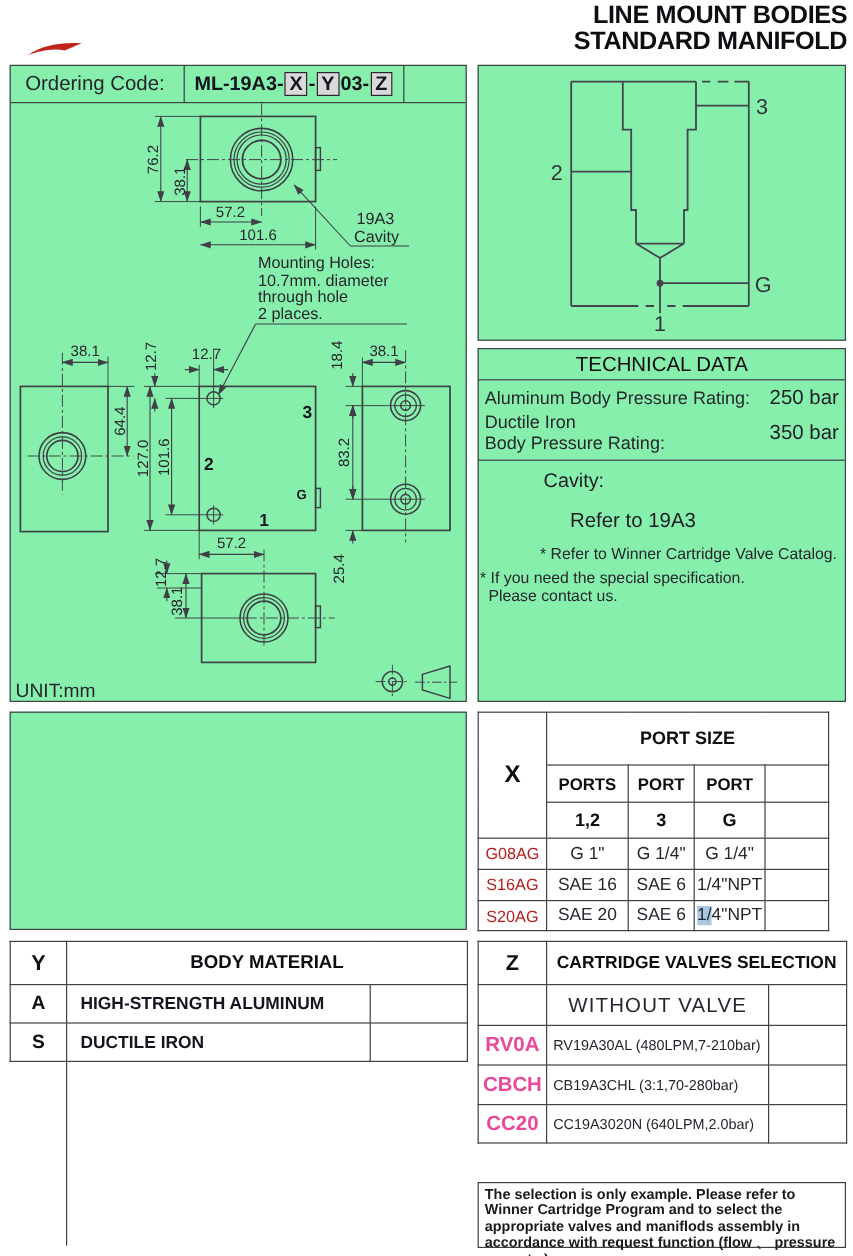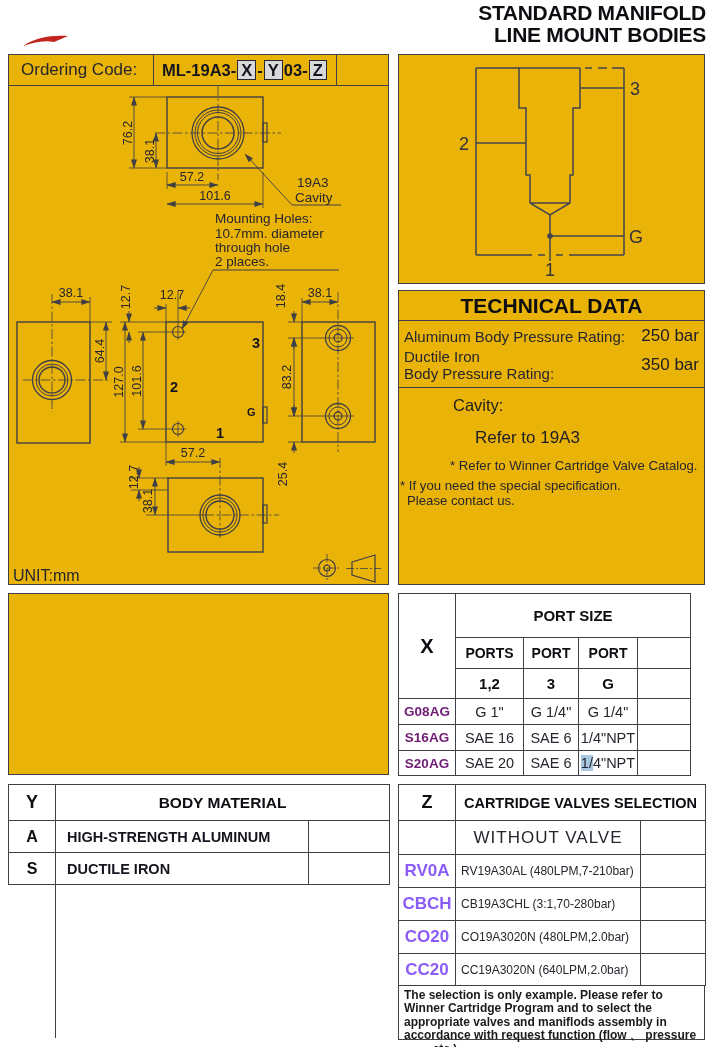--- a/index.html
+++ b/index.html
@@ -1,19 +1,19 @@
 <!DOCTYPE html>
 <html><head>
 <meta charset="utf-8">
 <style>
   * { margin:0; padding:0; box-sizing:border-box; }
   body { background:#fff; font-family:"Liberation Sans", sans-serif; }
   .page { position:relative; width:711px; height:1047px; background:#ffffff; color:#1d1d26; overflow:hidden; }
 
-  .box { position:absolute; border:1.5px solid #3f3f46; background:#eab308; }
+  .box { position:absolute; border:1.5px solid #3f3f46; background:#86efac; }
 
   
   .title-block { position:absolute; top:2px; right:5px; text-align:right;
     font-weight:bold; font-size:21px; line-height:22px; color:#0d0d12; letter-spacing:-0.3px; }
 
   .red-swoosh { position:absolute; left:22px; top:33px; }
 
   
   .left-main { left:8px; top:54px; width:381px; height:531px; }
   .ordering-row { height:31px; border-bottom:1.4px solid #3f3f46; display:flex; align-items:stretch; }
@@ -21,21 +21,21 @@
   .code-cell { border-left:1.5px solid #3f3f46; border-right:1.5px solid #3f3f46;
     display:flex; align-items:center; padding:0 8px; font-weight:bold; font-size:16.5px; color:#15151f; }
   .keybox { display:inline-block; border:1.5px solid #26262e; background:#d9d9d9; padding:0 3px; margin:0 1px; line-height:1.15; }
   .drawing-svg { position:absolute; left:0; top:31px; }
 
   
   .schematic-box { left:398px; top:54px; width:307px; height:230px; }
 
   
   .tech-box { left:398px; top:290px; width:307px; height:295px; overflow:hidden; }
-  .tech-title { text-align:center; font-weight:bold; font-size:21px; padding:3px 0 2px; border-bottom:1.4px solid #3f3f46; color:#0d0d12; }
+  .tech-title { text-align:center; font-weight:normal; font-size:17px; padding:3px 0 2px; border-bottom:1.4px solid #3f3f46; color:#0d0d12; }
   .press-sec { padding:3px 5px 5px; border-bottom:1.4px solid #3f3f46; }
   .press-row { display:flex; justify-content:space-between; align-items:center; margin-top:2px; }
   .press-label { font-size:15px; color:#26262e; }
   .press-label2 { font-size:15px; line-height:17px; color:#26262e; }
   .press-value { font-size:17px; color:#1d1d26; }
   .cavity-sec { padding:5px 6px 0;margin-left:44px; }
   .cavity-lbl { font-size:16.5px; margin:3px 0 0 4px; }
   .cavity-val { font-size:17px; margin:13px 0 0 26px; }
   .cat-note { font-size:13.2px; margin:10px 0 0 1px; color:#26262e; }
   .weight-table { margin:6px 4px 0; width:calc(100% - 8px); border-collapse:collapse; }
@@ -47,41 +47,41 @@
   
   .mid-empty { left:8px; top:593px; width:381px; height:182px; }
 
   
   .port-table { position:absolute; left:398px; top:593px; border-collapse:collapse; table-layout:fixed; }
   .port-table td { border:1.4px solid #3f3f46; text-align:center; vertical-align:middle; overflow:hidden; }
   .port-table .xcell { font-weight:bold; font-size:20px; color:#0d0d12; }
   .port-table .ptitle { font-weight:bold; font-size:15px; color:#0d0d12; }
   .port-table .phead { font-weight:bold; font-size:14px; color:#0d0d12; }
   .port-table .phead2 { font-weight:bold; font-size:15px; color:#0d0d12; }
-  .port-table .pcode { font-weight:bold; font-size:13.5px; color:#701a75; }
+  .port-table .pcode { font-weight:normal; font-size:13.5px; color:#b91c1c; }
   .port-table .pval { font-size:14.5px; color:#26262e; }
   .hl { background:#a9c9e2; }
 
   
   .mat-table { position:absolute; left:8px; top:784px; border-collapse:collapse; table-layout:fixed; background:#fff; }
   .mat-table td { border:1.4px solid #3f3f46; vertical-align:middle; }
   .mat-table .mhdr-y { text-align:center; font-weight:bold; font-size:18px; color:#0d0d12; }
   .mat-table .mhdr-t { text-align:center; font-weight:bold; font-size:15.5px; color:#0d0d12; }
   .mat-table .mcode { text-align:center; font-weight:bold; font-size:16px; color:#0d0d12; }
   .mat-table .mlbl { font-weight:bold; font-size:14.5px; padding-left:11px; color:#15151f; }
   .mat-table tr.fill td { border:none; }
   .mat-table tr.fill td.c1 { border-right:1.4px solid #3f3f46; }
 
   
   .cart-table { position:absolute; left:398px; top:784px; border-collapse:collapse; table-layout:fixed; background:#fff; }
   .cart-table td { border:1.4px solid #3f3f46; vertical-align:middle; overflow:hidden; }
   .cart-table .zcell { text-align:center; font-weight:bold; font-size:18px; color:#0d0d12; }
   .cart-table .ctitle { text-align:center; font-weight:bold; font-size:14.5px; color:#0d0d12; }
   .cart-table .cwithout { text-align:center; font-size:17px; letter-spacing:1px; color:#26262e; }
-  .cart-table .ccode { text-align:center; font-weight:bold; font-size:17px; color:#8b5cf6; }
+  .cart-table .ccode { text-align:center; font-weight:bold; font-size:17px; color:#ec4899; }
   .cart-table .cdesc { font-size:12px; padding-left:5px; color:#26262e; }
   .cart-footnote { position:absolute; left:398px; top:985px; width:307px; height:55px;
     border:1.5px solid #3f3f46; padding:3px 5px; font-size:12px; font-weight:bold; line-height:13.4px; color:#1a1a1a; background:#fff; }
 
   svg text { font-family:"Liberation Sans", sans-serif; fill:#26262e; }
   .dim { font-size:12.5px; }
   .note-t { font-size:13.5px; }
   .portlab { font-size:14.5px; font-weight:bold; fill:#15151f; }
   .portlab-sm { font-size:11px; font-weight:bold; fill:#15151f; }
   .schlab { font-size:18px; fill:#33333b; }
@@ -90,22 +90,22 @@
 </head>
 <body>
 
 <div class="page">
 
   <svg class="red-swoosh" width="48" height="16" viewBox="0 0 48 16">
     <path d="M1,13 C14,4 30,2 46,3 L32,9 C21,7 10,10 1,13 Z" fill="#c2251d"></path>
   </svg>
 
   <div class="title-block">
+    <div>LINE MOUNT BODIES</div>
     <div>STANDARD MANIFOLD</div>
-    <div>LINE MOUNT BODIES</div>
   </div>
 
   <div class="box left-main">
     <div class="ordering-row">
       <span class="ordering-label">Ordering Code:</span>
       <span class="code-cell">
           <span>ML-19A3-</span>
           <span class="keybox">X</span>
           <span>-</span>
           <span class="keybox">Y</span>
@@ -389,25 +389,20 @@
     <tr style="height:33px">
       <td class="ccode">RV0A</td>
       <td class="cdesc">RV19A30AL (480LPM,7-210bar)</td>
       <td></td>
     </tr>
     <tr style="height:33px">
       <td class="ccode">CBCH</td>
       <td class="cdesc">CB19A3CHL (3:1,70-280bar)</td>
       <td></td>
     </tr>
-    <tr style="height:33px">
-      <td class="ccode">CO20</td>
-      <td class="cdesc">CO19A3020N (480LPM,2.0bar)</td>
-      <td></td>
-    </tr>
     <tr style="height:32px">
       <td class="ccode">CC20</td>
       <td class="cdesc">CC19A3020N (640LPM,2.0bar)</td>
       <td></td>
     </tr>
   </tbody>
     </table>
 
   <div class="cart-footnote">The selection is only example. Please refer to Winner Cartridge Program and to select the appropriate valves and maniflods assembly in accordance with request function (flow 、 pressure 、 ... etc.)</div>
 

